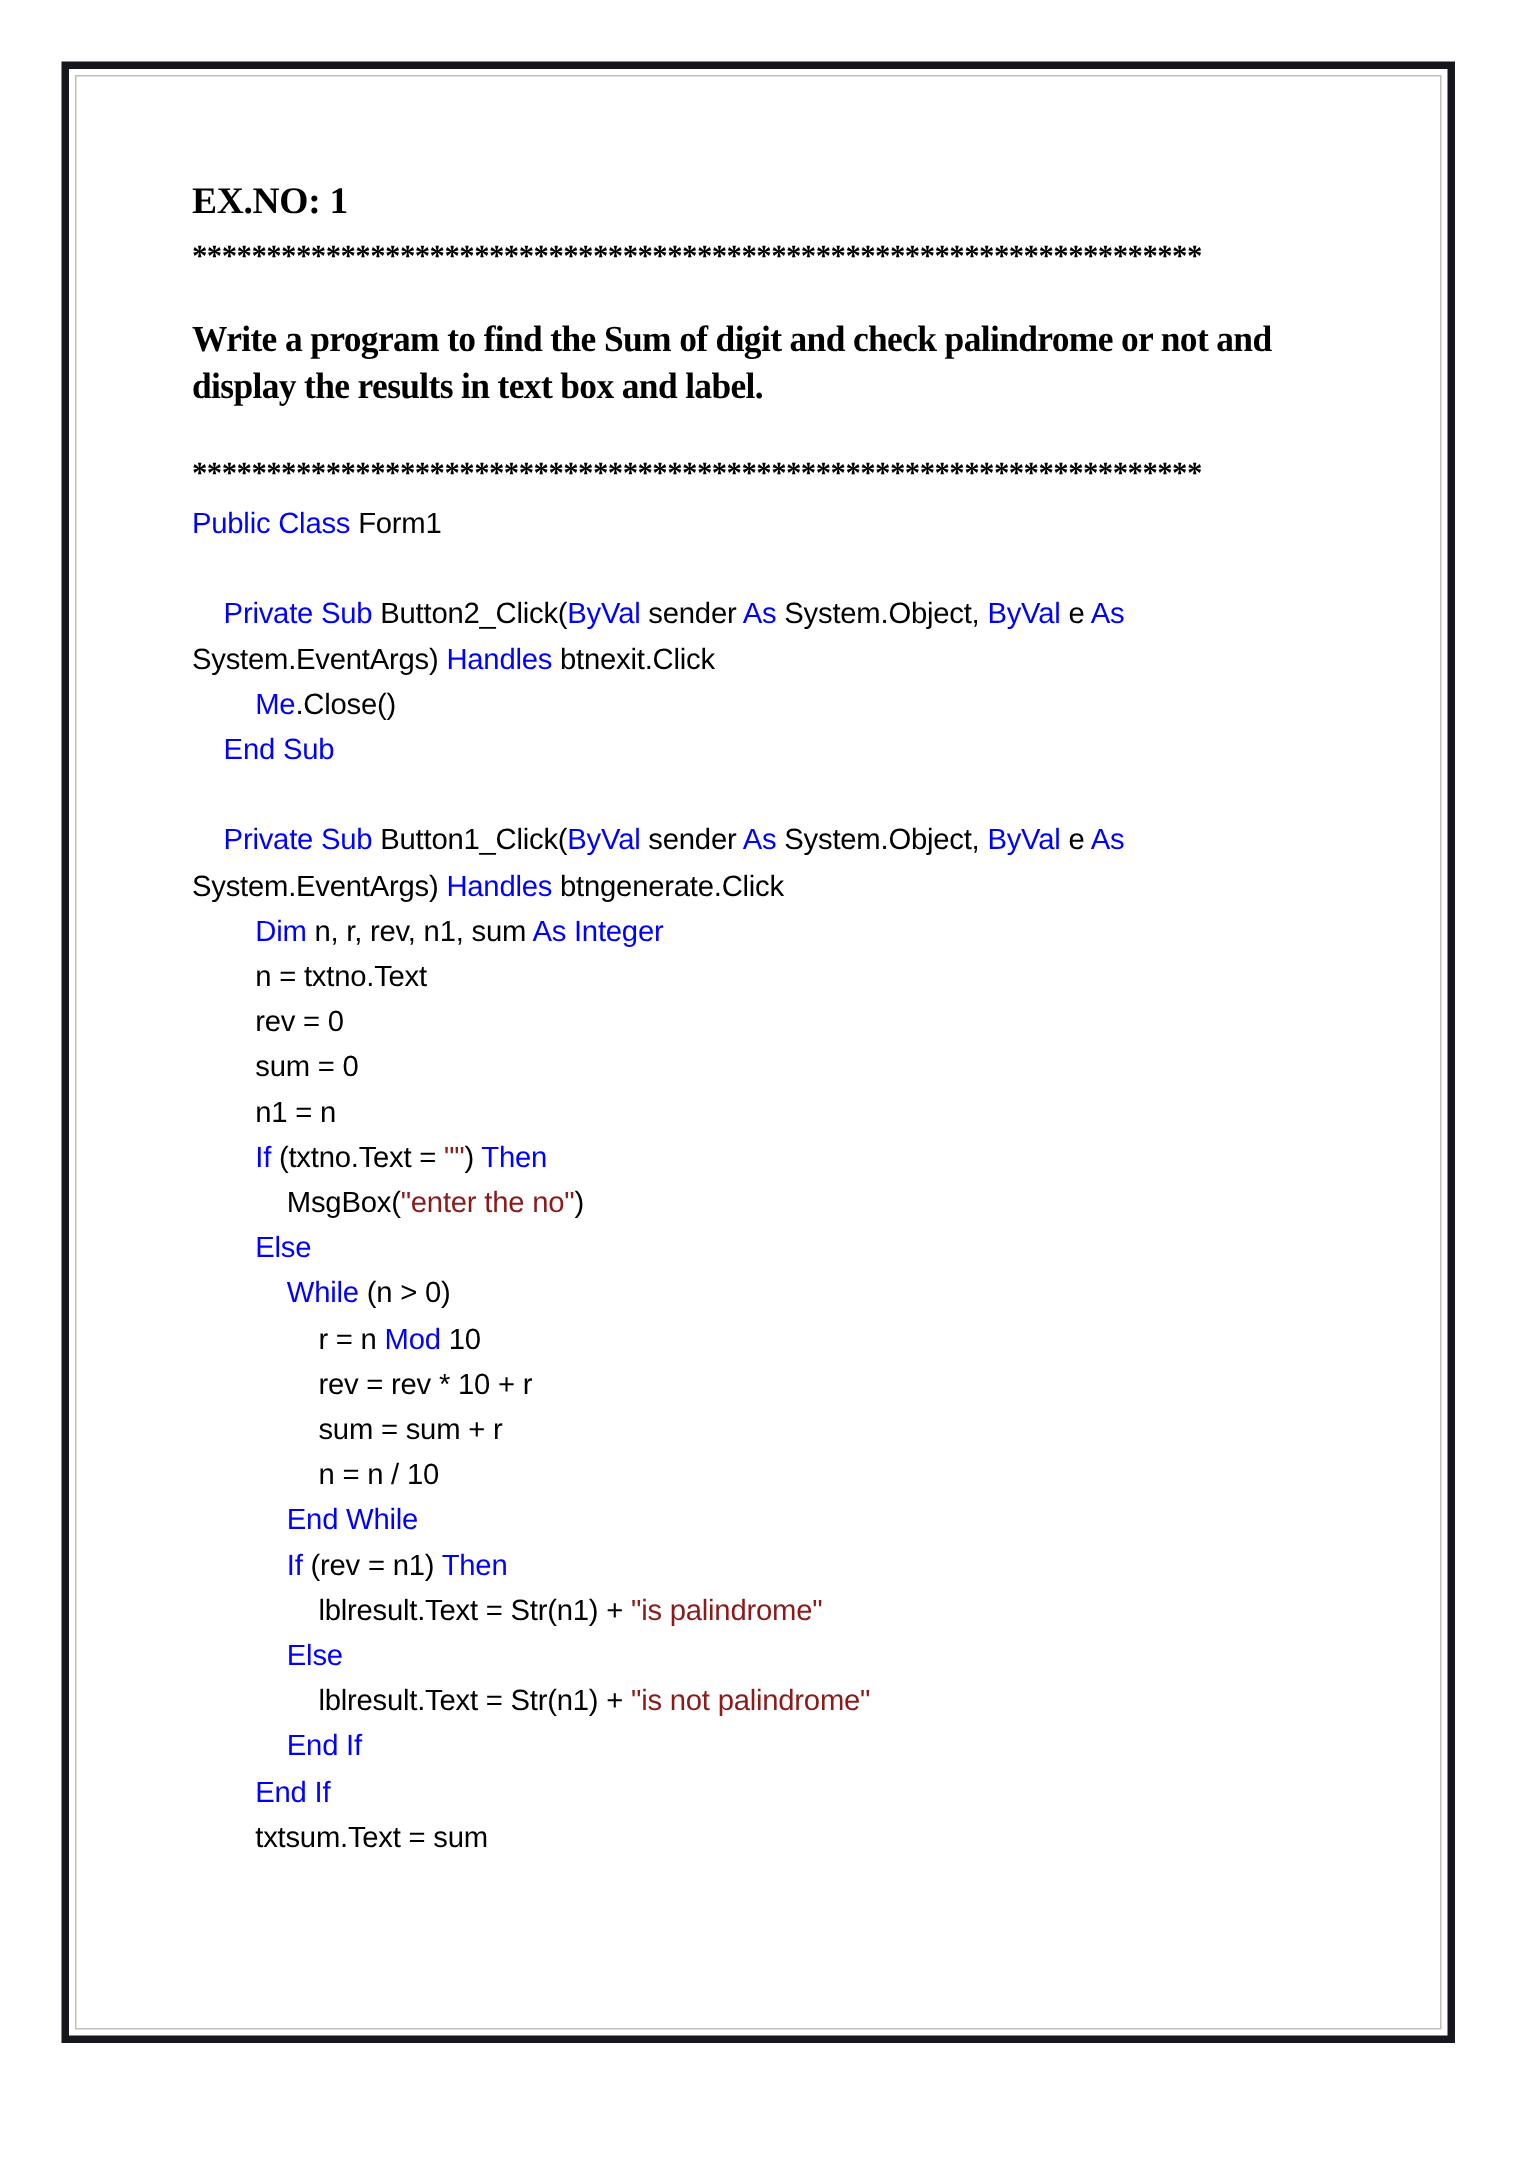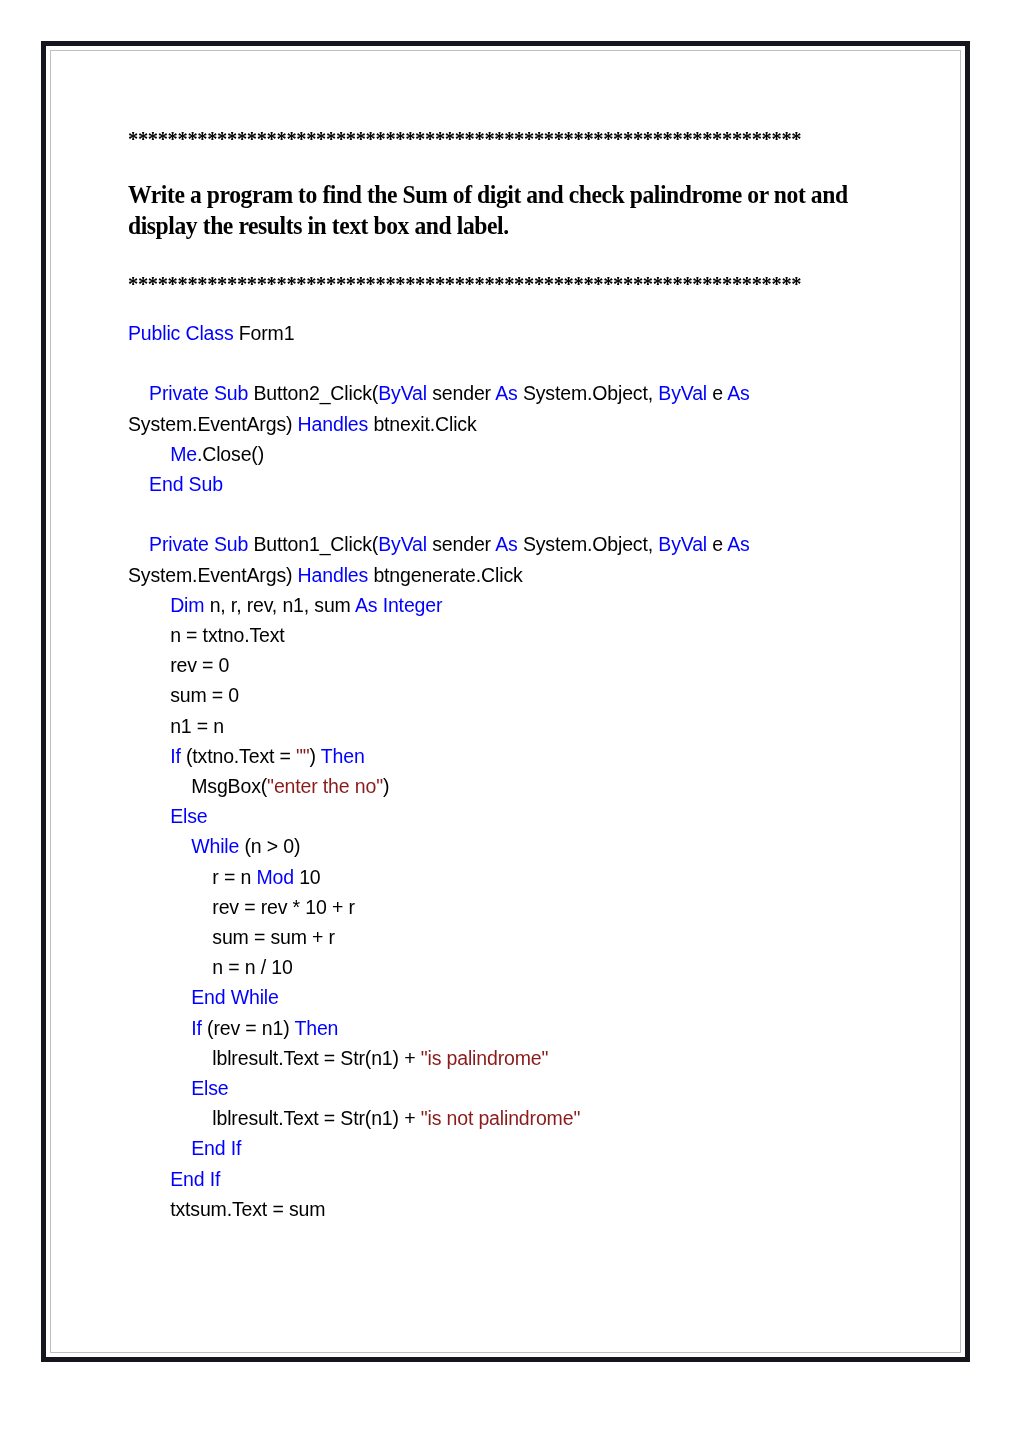--- a/index.html
+++ b/index.html
@@ -82,41 +82,41 @@
   }
 
   
   .code {
     font-family: "Liberation Sans", "DejaVu Sans", sans-serif;
     font-size: 19.5px;
     line-height: 30.2px;
     color: #000000;
     white-space: pre-wrap;
     letter-spacing: -0.15px;
-    margin-top: 16px;
   }
   .code-line {
     white-space: pre-wrap;
     min-height: 30.2px;
   }
   .code-line.blank { min-height: 30.2px; }
 
   .kw  { color: #0000ff; }
   .str { color: #8b1a1a; }
   .pl  { color: #000000; }
 </style>
 </head>
 <body>
 
 <div class="page-frame">
   <div class="page-frame-inner"></div>
 </div>
 
 <div class="content">
 
+  <h1 class="exno">EX.NO: 1</h1>
 
   <div class="stars stars-top">********************************************************************</div>
 
   <h2 class="doc-title">Write a program to find the Sum of digit and check palindrome or not and display the results in text box and label.</h2>
 
   <div class="stars stars-bottom">********************************************************************</div>
 
   <div class="code"><div class="code-line"><span class="kw">Public Class</span><span class="pl"> Form1</span></div><div class="code-line blank">&nbsp;</div><div class="code-line">    <span class="kw">Private Sub</span><span class="pl"> Button2_Click(</span><span class="kw">ByVal</span><span class="pl"> sender </span><span class="kw">As</span><span class="pl"> System.Object, </span><span class="kw">ByVal</span><span class="pl"> e </span><span class="kw">As</span><span class="pl"> System.EventArgs) </span><span class="kw">Handles</span><span class="pl"> btnexit.Click</span></div><div class="code-line">        <span class="kw">Me</span><span class="pl">.Close()</span></div><div class="code-line">    <span class="kw">End Sub</span></div><div class="code-line blank">&nbsp;</div><div class="code-line">    <span class="kw">Private Sub</span><span class="pl"> Button1_Click(</span><span class="kw">ByVal</span><span class="pl"> sender </span><span class="kw">As</span><span class="pl"> System.Object, </span><span class="kw">ByVal</span><span class="pl"> e </span><span class="kw">As</span><span class="pl"> System.EventArgs) </span><span class="kw">Handles</span><span class="pl"> btngenerate.Click</span></div><div class="code-line">        <span class="kw">Dim</span><span class="pl"> n, r, rev, n1, sum </span><span class="kw">As Integer</span></div><div class="code-line">        <span class="pl">n = txtno.Text</span></div><div class="code-line">        <span class="pl">rev = 0</span></div><div class="code-line">        <span class="pl">sum = 0</span></div><div class="code-line">        <span class="pl">n1 = n</span></div><div class="code-line">        <span class="kw">If</span><span class="pl"> (txtno.Text = </span><span class="str">""</span><span class="pl">) </span><span class="kw">Then</span></div><div class="code-line">            <span class="pl">MsgBox(</span><span class="str">"enter the no"</span><span class="pl">)</span></div><div class="code-line">        <span class="kw">Else</span></div><div class="code-line">            <span class="kw">While</span><span class="pl"> (n &gt; 0)</span></div><div class="code-line">                <span class="pl">r = n </span><span class="kw">Mod</span><span class="pl"> 10</span></div><div class="code-line">                <span class="pl">rev = rev * 10 + r</span></div><div class="code-line">                <span class="pl">sum = sum + r</span></div><div class="code-line">                <span class="pl">n = n / 10</span></div><div class="code-line">            <span class="kw">End While</span></div><div class="code-line">            <span class="kw">If</span><span class="pl"> (rev = n1) </span><span class="kw">Then</span></div><div class="code-line">                <span class="pl">lblresult.Text = Str(n1) + </span><span class="str">"is palindrome"</span></div><div class="code-line">            <span class="kw">Else</span></div><div class="code-line">                <span class="pl">lblresult.Text = Str(n1) + </span><span class="str">"is not palindrome"</span></div><div class="code-line">            <span class="kw">End If</span></div><div class="code-line">        <span class="kw">End If</span></div><div class="code-line">        <span class="pl">txtsum.Text = sum</span></div></div>
 
 </div>

